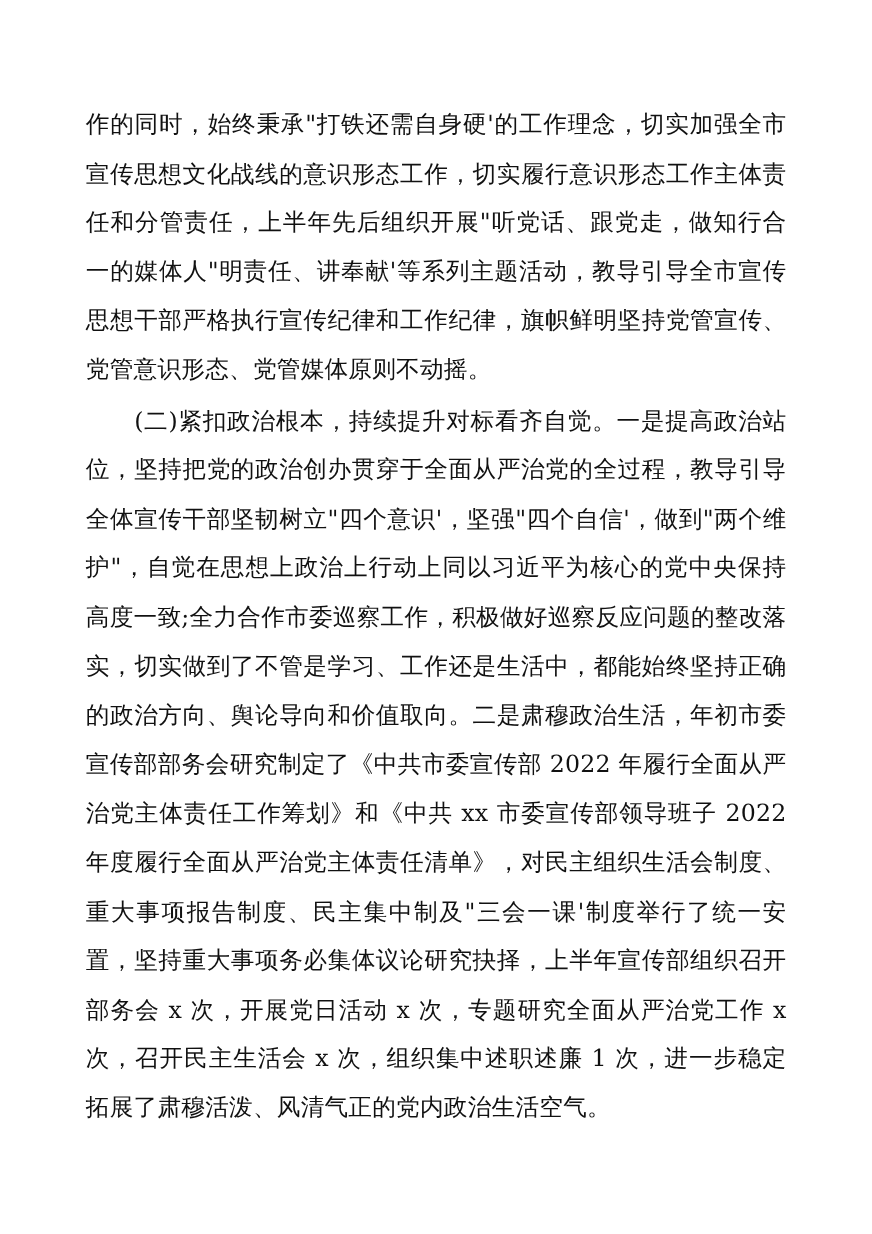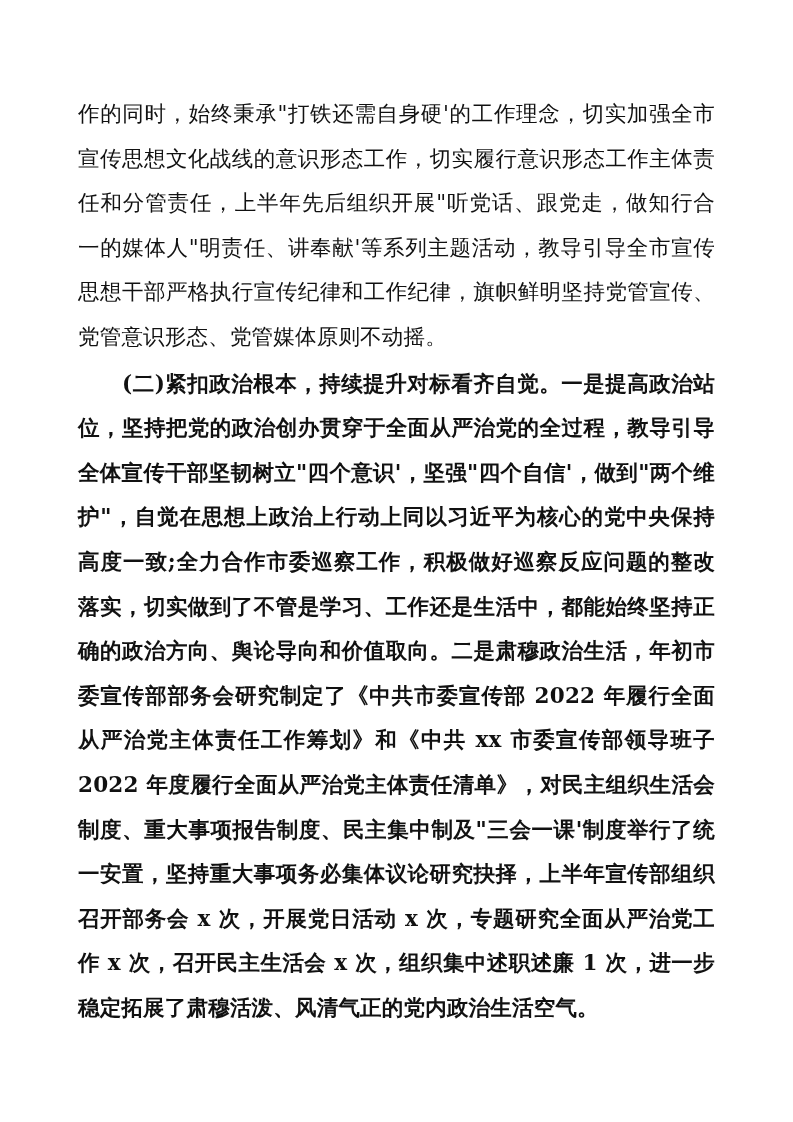--- a/index.html
+++ b/index.html
@@ -32,21 +32,20 @@
   }
   .para {
     margin: 0 0 0 0;
     text-indent: 0;
   }
   .para + .para {
     margin-top: 2px;
   }
   .para.indent {
     text-indent: 44px;
-    font-weight: bold;
   }
 </style>
 </head>
 <body>
 
 <div class="page">
   <div class="doc-body">
     <p class="para">作的同时，始终秉承"打铁还需自身硬'的工作理念，切实加强全市宣传思想文化战线的意识形态工作，切实履行意识形态工作主体责任和分管责任，上半年先后组织开展"听党话、跟党走，做知行合一的媒体人"明责任、讲奉献'等系列主题活动，教导引导全市宣传思想干部严格执行宣传纪律和工作纪律，旗帜鲜明坚持党管宣传、党管意识形态、党管媒体原则不动摇。</p>
     <p class="para indent">(二)紧扣政治根本，持续提升对标看齐自觉。一是提高政治站位，坚持把党的政治创办贯穿于全面从严治党的全过程，教导引导全体宣传干部坚韧树立"四个意识'，坚强"四个自信'，做到"两个维护"，自觉在思想上政治上行动上同以习近平为核心的党中央保持高度一致;全力合作市委巡察工作，积极做好巡察反应问题的整改落实，切实做到了不管是学习、工作还是生活中，都能始终坚持正确的政治方向、舆论导向和价值取向。二是肃穆政治生活，年初市委宣传部部务会研究制定了《中共市委宣传部 2022 年履行全面从严治党主体责任工作筹划》和《中共 xx 市委宣传部领导班子 2022 年度履行全面从严治党主体责任清单》，对民主组织生活会制度、重大事项报告制度、民主集中制及"三会一课'制度举行了统一安置，坚持重大事项务必集体议论研究抉择，上半年宣传部组织召开部务会 x 次，开展党日活动 x 次，专题研究全面从严治党工作 x 次，召开民主生活会 x 次，组织集中述职述廉 1 次，进一步稳定拓展了肃穆活泼、风清气正的党内政治生活空气。</p>
   </div>

